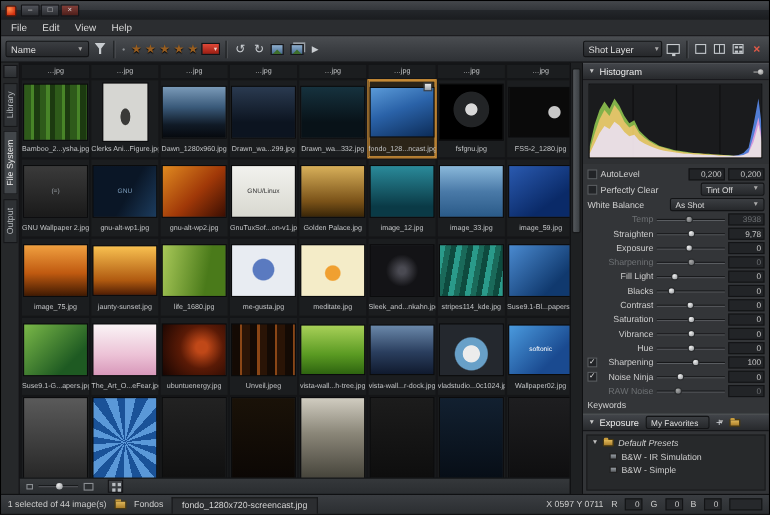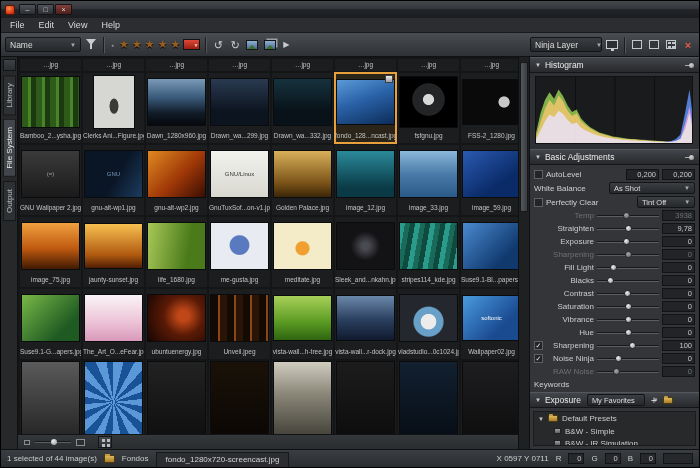--- a/index.html
+++ b/index.html
@@ -128,21 +128,21 @@
 .slider .knob { position:absolute; top:1px; margin-left:-3px; width:7px; height:7px; border-radius:50%;
   background:radial-gradient(circle at 35% 30%, #f0f0f0, #8a8e92); border:1px solid #2a2c2e; }
 .adj-row.disabled .adj-label, .adj-row.disabled .adj-left, .adj-row.disabled .valbox { color:#6e7174; }
 .adj-row.disabled .knob { background:radial-gradient(circle at 35% 30%, #a8a8a8, #606468); }
 
 
 .presets-header .combo { margin-left:2px; }
 .ph-icon { font-size:10px; color:#d0d4d8; padding:0 2px; }
 .presets-body { flex:1; background:#27292b; margin:3px; border:1px solid #1a1b1d; overflow:hidden;
   font-size:8px; color:#cccccc; }
-.preset-folder { display:flex; align-items:center; gap:4px; height:13px; padding:0 4px; }
+.preset-folder { display:flex; align-items:center; gap:4px; height:13px; padding:0 4px;font-style:italic; }
 .preset-folder .tri { font-size:6px; color:#c0c0c0; }
 .folder-ic { width:10px; height:7px; background:linear-gradient(#e0b85a,#a87c28); border:1px solid #4a3a10;
   border-radius:1px; position:relative; }
 .folder-ic::before { content:""; position:absolute; top:-2px; left:0; width:4px; height:2px;
   background:#c89c3c; border-radius:1px 1px 0 0; }
 .preset-item { display:flex; align-items:center; gap:4px; height:12px; padding:0 4px 0 20px; }
 .preset-ic { width:7px; height:6px; background:linear-gradient(#9aa0a6,#5a5e62); border:1px solid #222; }
 
 
 .zoombar { flex:0 0 15px; background:linear-gradient(#35383b,#2a2d30); border-top:1px solid #131417;
@@ -219,21 +219,21 @@
     <span class="tb-icon glyph">↻</span>
     <span class="tb-icon">
         <span class="icon-img"></span>
       </span>
     <span class="tb-icon">
         <span class="icon-img stack"></span>
       </span>
     <span class="tb-icon small-glyph">▶</span>
     <div class="tb-spacer"></div>
     <div class="combo layer">
-      <span>Ninja Layer</span>
+      <span>Shot Layer</span>
       <span class="arrow">▼</span>
     </div>
     <span class="tb-icon">
         <span class="icon-monitor"></span>
       </span>
     <div class="tb-div"></div>
     <span class="tb-icon">
         <span class="icon-view"></span>
       </span>
     <span class="tb-icon">
@@ -563,47 +563,42 @@
             <rect width="158" height="68" fill="#1a1b1d"></rect>
             <line x1="39.5" x2="39.5" y1="0" y2="68" stroke="#0e0f10" stroke-width="1"></line>
             <line x1="79" x2="79" y1="0" y2="68" stroke="#0e0f10" stroke-width="1"></line>
             <line x1="118.5" x2="118.5" y1="0" y2="68" stroke="#0e0f10" stroke-width="1"></line>
             <polygon points="0,68 0.0,60.1 4.5,44.9 9.0,31.7 13.5,23.1 18.1,28.4 22.6,18.5 27.1,24.4 31.6,33.7 36.1,39.0 40.6,36.3 45.1,44.2 49.7,48.2 54.2,51.5 58.7,54.1 63.2,56.1 67.7,57.4 72.2,58.8 76.7,60.1 81.3,60.7 85.8,61.4 90.3,62.1 94.8,62.1 99.3,62.7 103.8,62.7 108.3,63.4 112.9,63.4 117.4,64.0 121.9,64.0 126.4,64.7 130.9,64.7 135.4,64.7 139.9,64.0 144.5,61.4 149.0,46.9 153.5,29.7 158.0,56.1 158,68" fill="#c0392b" style="mix-blend-mode: screen;"></polygon>
             <polygon points="0,68 0.0,56.1 4.5,36.3 9.0,23.1 13.5,15.2 18.1,21.8 22.6,12.6 27.1,19.2 31.6,28.4 36.1,35.0 40.6,32.4 45.1,41.6 49.7,46.2 54.2,50.2 58.7,52.8 63.2,55.5 67.7,56.8 72.2,58.1 76.7,59.4 81.3,60.1 85.8,60.7 90.3,61.4 94.8,62.1 99.3,62.1 103.8,62.7 108.3,62.7 112.9,63.4 117.4,63.4 121.9,64.0 126.4,64.0 130.9,64.7 135.4,64.7 139.9,64.0 144.5,62.1 149.0,52.2 153.5,36.3 158.0,58.8 158,68" fill="#74a832" style="mix-blend-mode: screen;"></polygon>
             <polygon points="0,68 0.0,62.7 4.5,53.5 9.0,44.2 13.5,37.6 18.1,40.3 22.6,33.7 27.1,37.0 31.6,42.9 36.1,46.9 40.6,45.6 45.1,50.8 49.7,53.5 54.2,55.5 58.7,57.4 63.2,58.8 67.7,60.1 72.2,60.7 76.7,61.4 81.3,62.1 85.8,62.7 90.3,62.7 94.8,63.4 99.3,63.4 103.8,64.0 108.3,64.0 112.9,64.0 117.4,64.7 121.9,64.7 126.4,64.7 130.9,64.7 135.4,64.0 139.9,62.1 144.5,57.4 149.0,36.3 153.5,12.6 158.0,49.5 158,68" fill="#3e6fd0" style="mix-blend-mode: screen;"></polygon>
           </svg>
       </div>
 
-      <div class="section-header">
-        <span class="tri">▼</span>
-        <span>Basic Adjustments</span>
-        <span class="pin"></span>
-      </div>
       <div class="basic-body">
         <div class="adj-row trip">
           <span class="checkbox"></span>
           <span class="adj-left">AutoLevel</span>
           <span class="spacer"></span>
           <span class="valbox">0,200</span>
           <span class="valbox">0,200</span>
         </div>
         <div class="adj-row trip">
-          <span class="adj-left">White Balance</span>
-          <span class="spacer"></span>
-          <div class="combo wb">
-            <span>As Shot</span>
-            <span class="arrow">▼</span>
-          </div>
-        </div>
-        <div class="adj-row trip">
           <span class="checkbox"></span>
           <span class="adj-left">Perfectly Clear</span>
           <span class="spacer"></span>
           <div class="combo sm">
             <span>Tint Off</span>
+            <span class="arrow">▼</span>
+          </div>
+        </div>
+        <div class="adj-row trip">
+          <span class="adj-left">White Balance</span>
+          <span class="spacer"></span>
+          <div class="combo wb">
+            <span>As Shot</span>
             <span class="arrow">▼</span>
           </div>
         </div>
         <div id="sliderRows">
             <div class="adj-row disabled">
               <span class="adj-label">Temp</span>
               <span class="slider">
                 <span class="track"></span>
                 <span class="knob" style="left: 47%;"></span>
               </span>
@@ -725,25 +720,25 @@
       </div>
       <div class="presets-body">
         <div class="preset-folder">
           <span class="tri">▼</span>
           <span class="folder-ic"></span>
           <span>Default Presets</span>
         </div>
         <div id="presetItems">
             <div class="preset-item">
               <span class="preset-ic"></span>
-              <span>B&amp;W - Simple</span>
+              <span>B&amp;W - IR Simulation</span>
             </div>
             <div class="preset-item">
               <span class="preset-ic"></span>
-              <span>B&amp;W - IR Simulation</span>
+              <span>B&amp;W - Simple</span>
             </div>
           </div>
       </div>
 
     </div>
   </div>
 
   <div class="statusbar">
     <span>1 selected of 44 image(s)</span>
     <span class="sb-folder"></span>

